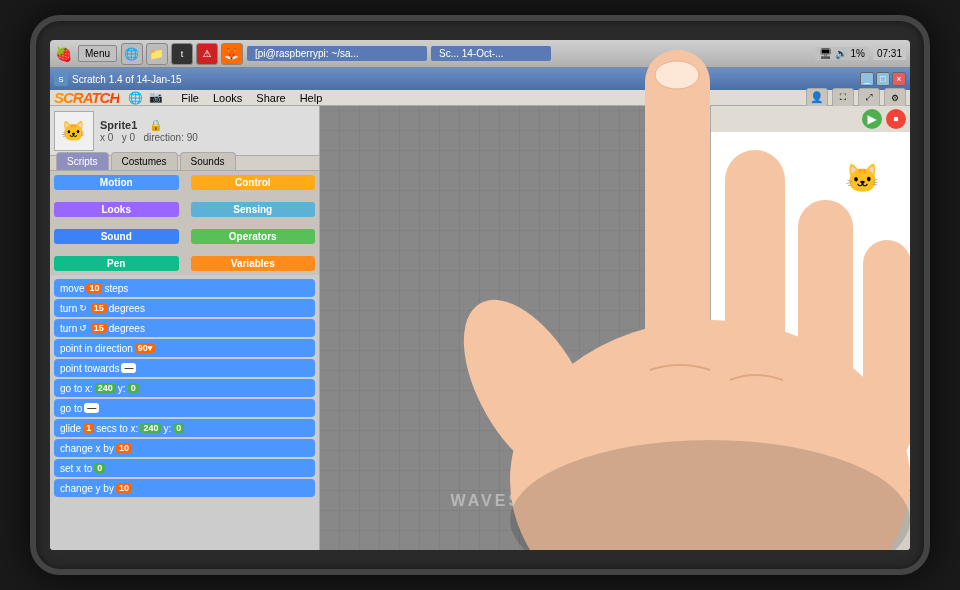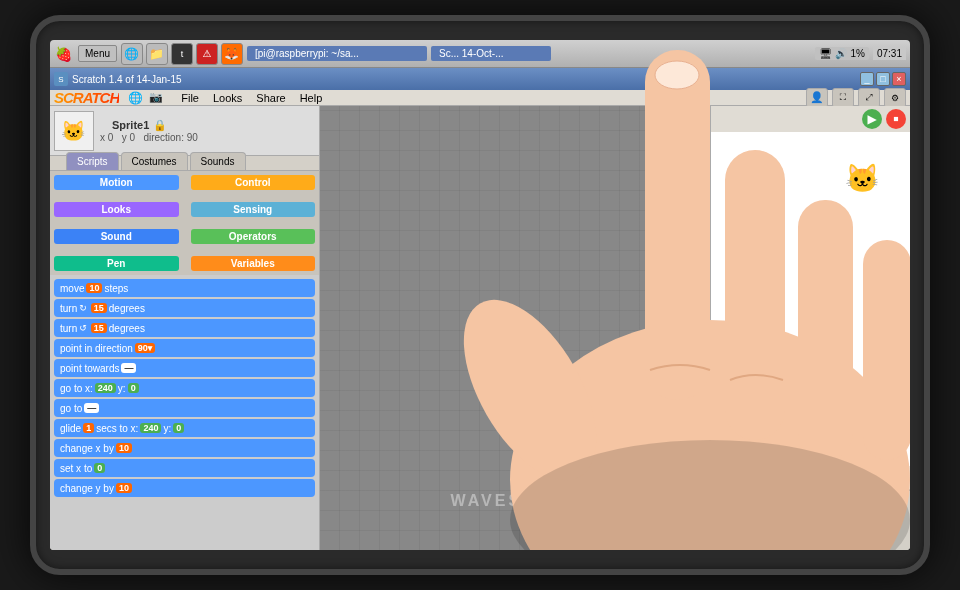--- a/index.html
+++ b/index.html
@@ -282,36 +282,35 @@
     .sprite-details {
       font-size: 10px;
       color: #333;
     }
 
     .sprite-name {
       font-weight: bold;
       font-size: 11px;
       display: flex;
       align-items: center;
-      gap: 4px;
-      margin-left: 12px;
+      gap: 12px;
     }
 
     .sprite-coords {
       font-size: 10px;
       color: #555;
     }
 
     
     .script-tabs {
       height: 15px;
       background: #d4d0c8;
       display: flex;
       align-items: flex-end;
-      padding: 0 16px;
+      padding: 0 6px;
       border-bottom: 1px solid #aaa;
     }
 
     .script-tab {
       padding: 3px 10px;
       font-size: 10px;
       border: 1px solid #aaa;
       border-bottom: none;
       border-radius: 4px 4px 0 0;
       cursor: pointer;

